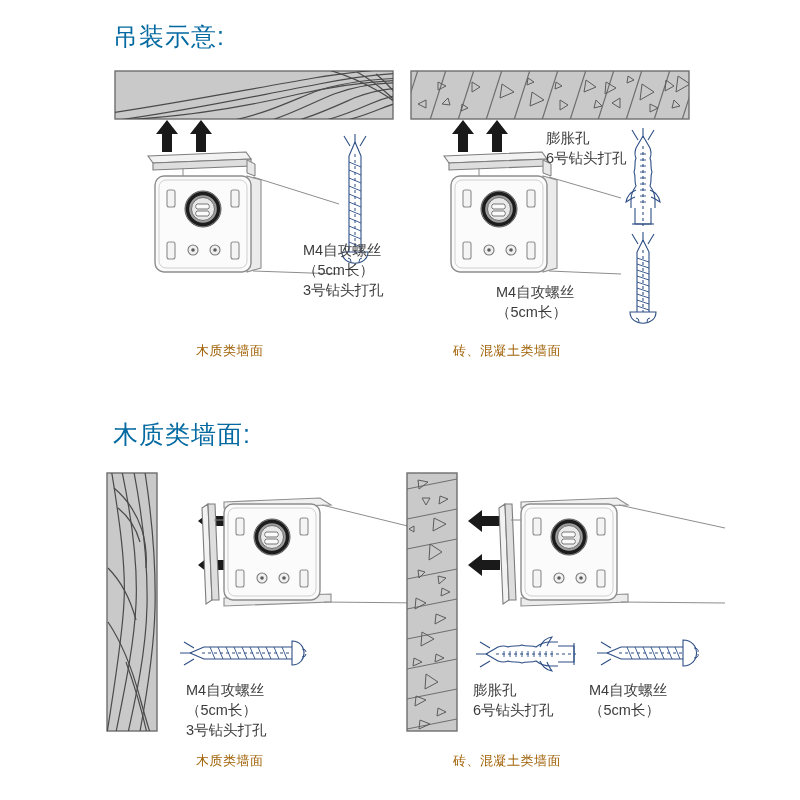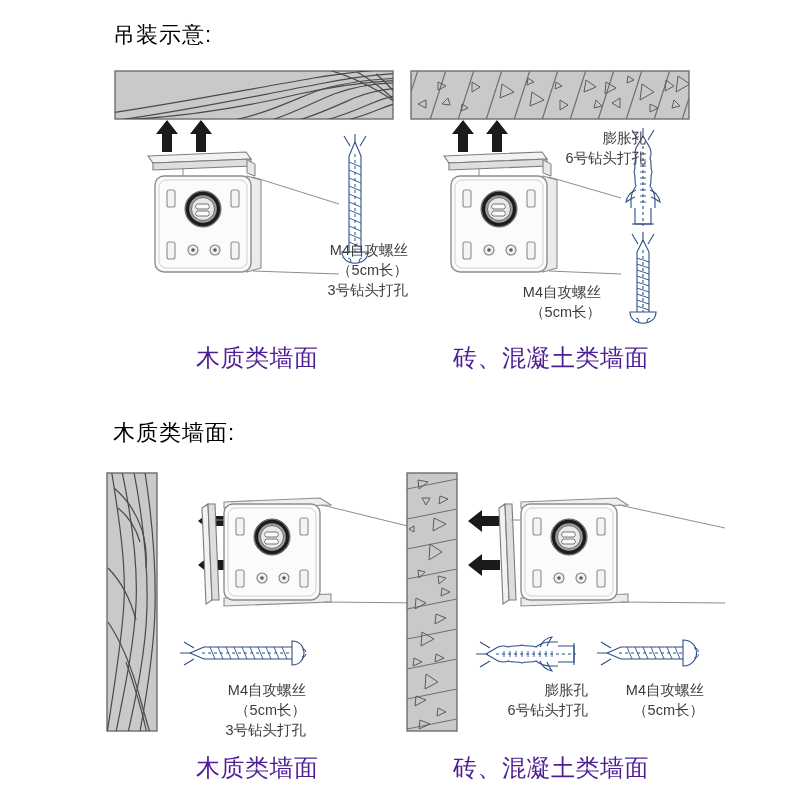--- a/index.html
+++ b/index.html
@@ -8,37 +8,37 @@
     background:#ffffff;
     font-family:"Liberation Sans","DejaVu Sans",sans-serif;
     color:#3a3a3a;
     position:relative;
     overflow:hidden;
   }
   .stage{position:absolute;left:0;top:0;width:800px;height:800px;}
   .abs{position:absolute;}
 
   .section-title{
-    font-size:22px;
+    font-size:25px;
     letter-spacing:1px;
-    color:#000000;
+    color:#0369a1;
     white-space:nowrap;
   }
   .caption{
-    font-size:24px;
-    color:#4c1d95;
+    font-size:13px;
+    color:#a16207;
     white-space:nowrap;
     letter-spacing:0.5px;
   }
   .note{
     font-size:14.5px;
     color:#3c3c3c;
     white-space:nowrap;
     line-height:20px;
-    text-align:right;
+    text-align:left;
   }
   svg{display:block;overflow:visible;}
 </style>
 </head>
 <body>
 
 <div class="stage">
 
   <div class="abs section-title" style="left:113px;top:20px;">吊装示意:</div>
 

